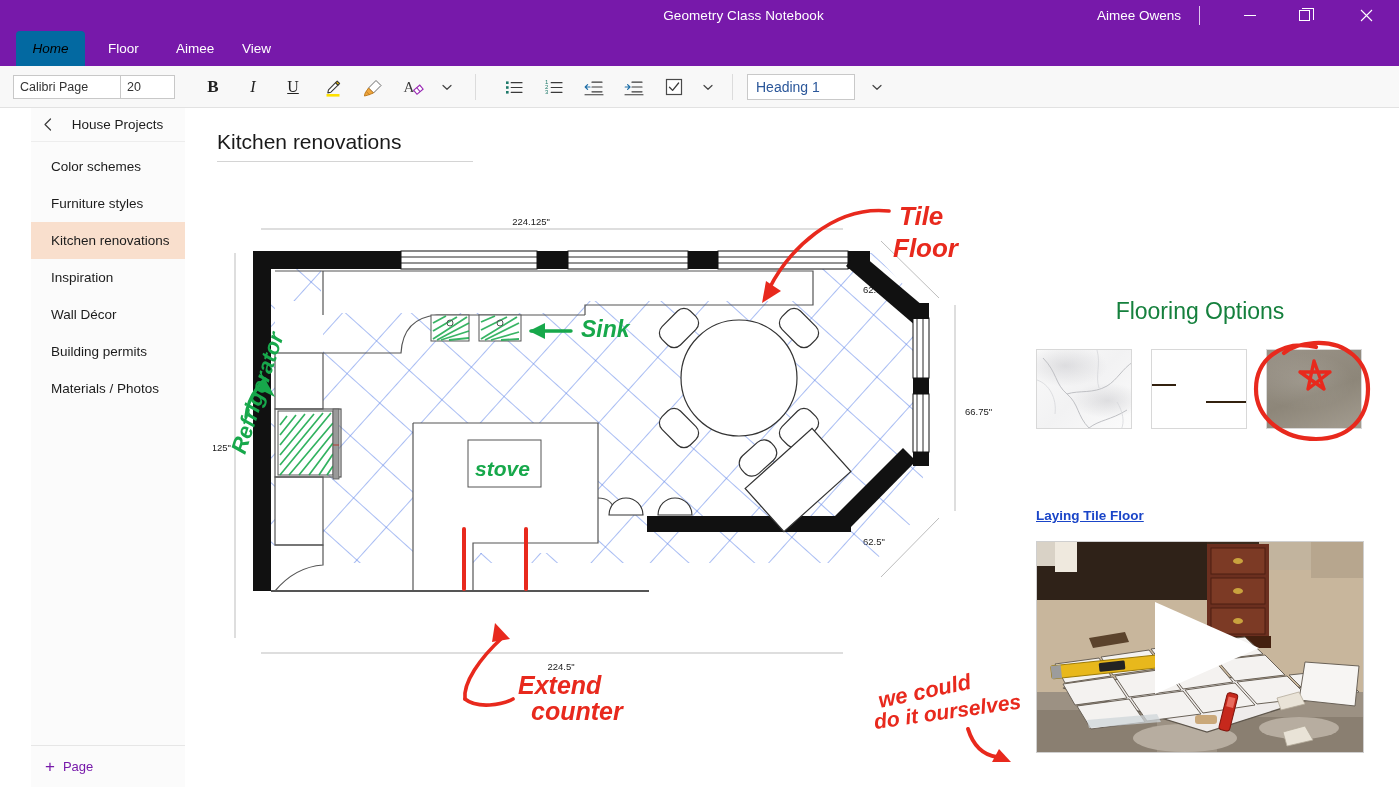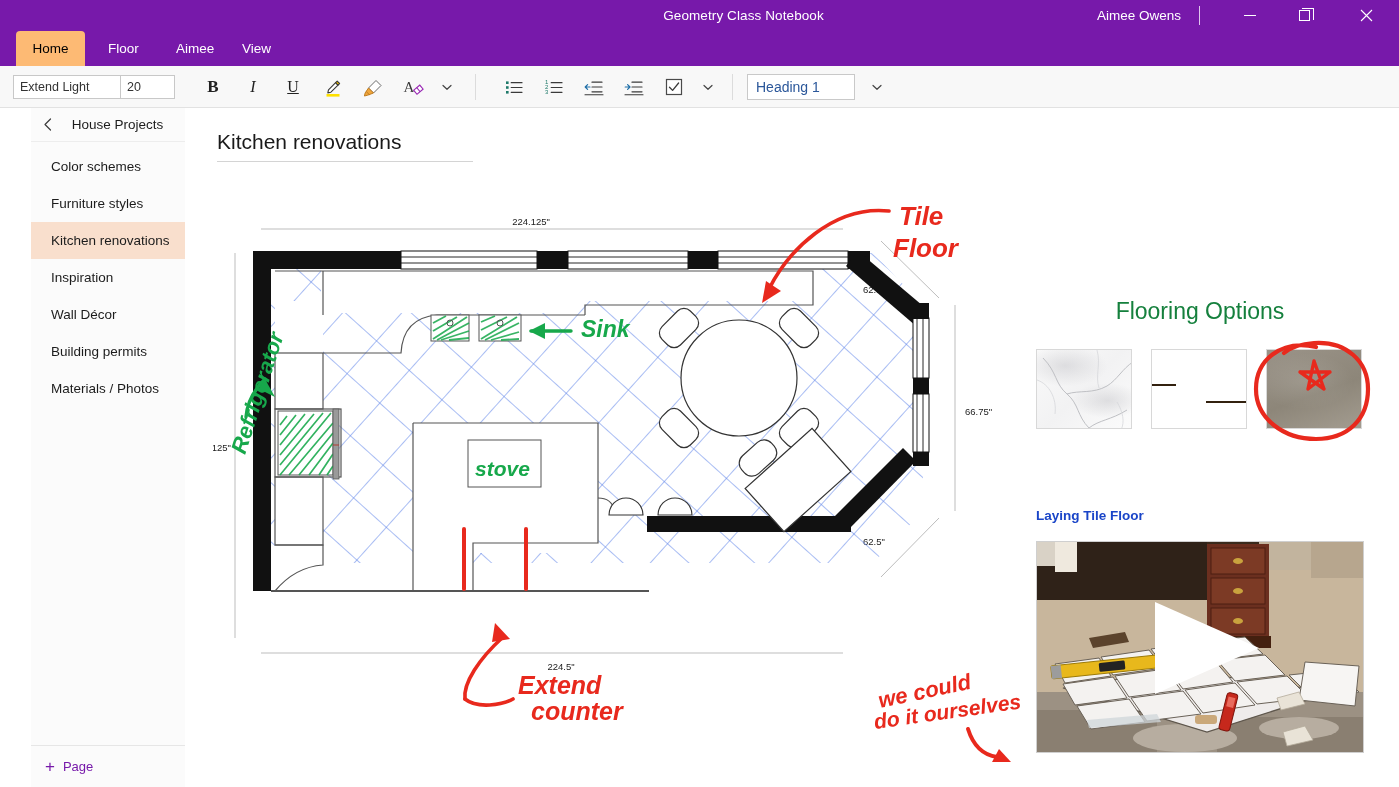--- a/index.html
+++ b/index.html
@@ -45,22 +45,23 @@
   
   .tabstrip{
     position:absolute; left:0; top:31px; width:1399px; height:35px;
     background:#7719aa;
   }
   .rtab{
     position:absolute; top:0; height:35px; line-height:35px;
     font-size:13.5px; color:#fff; text-align:center; padding:0 14px;
   }
   .rtab.active{
-    background:#fdba74; color:#000; border-radius:4px 4px 0 0;
+    background:#0369a1; color:#000; border-radius:4px 4px 0 0;
     font-weight:400;
+    font-style:italic;
   }
   .ribbon-right{
     position:absolute; right:0; top:31px; height:35px;
     display:flex; align-items:center; gap:4px; padding-right:8px;
   }
   .rr-btn{
     height:35px; min-width:32px; padding:0 6px; display:flex; align-items:center;
     justify-content:center; gap:5px; color:#fff; font-size:13px;
   }
 
@@ -157,21 +158,21 @@
     content:""; position:absolute; left:57%; top:66%; width:43%; height:2px; background:#32210f;
   }
   .sw-stone{
     background:
       radial-gradient(ellipse 70px 40px at 40% 40%, rgba(255,255,255,.12), transparent 70%),
       linear-gradient(160deg,#9a9388,#8d8679 55%,#a39c90);
   }
 
   .link-tile{
     position:absolute; left:6px; top:210px; font-size:13.5px; color:#1a45c8;
-    font-weight:bold; font-family:"Liberation Sans",sans-serif;
+    font-weight:bold; text-decoration:underline; font-family:"Liberation Sans",sans-serif;
   }
   .video{
     position:absolute; left:6px; top:243px; width:328px; height:212px;
     border:1px solid #cfcfcf; overflow:hidden; background:#2c241d;
   }
 
   .note-red{ position:absolute; }
 </style>
 </head>
 <body>
@@ -236,21 +237,21 @@
         <path d="M9 16 H4 V11" stroke="#fff" stroke-width="1.3" fill="none" stroke-linecap="round" stroke-linejoin="round"></path>
       </svg>
     </div>
     <div class="rr-btn">
       <span style="font-size:16px; line-height:10px; letter-spacing:1px;">•••</span>
     </div>
   </div>
 </div>
 
 <div class="toolbar">
-  <div class="font-box">Extend Light</div>
+  <div class="font-box">Calibri Page</div>
   <div class="size-box">20</div>
 
   <div style="width:18px;"></div>
 
   <div class="tbtn">
     <span style="font-weight:bold; font-size:17px; font-family:'Liberation Serif',serif;">B</span>
   </div>
   <div class="tbtn">
     <span style="font-style:italic; font-size:16px; font-family:'Liberation Serif',serif;">I</span>
   </div>

